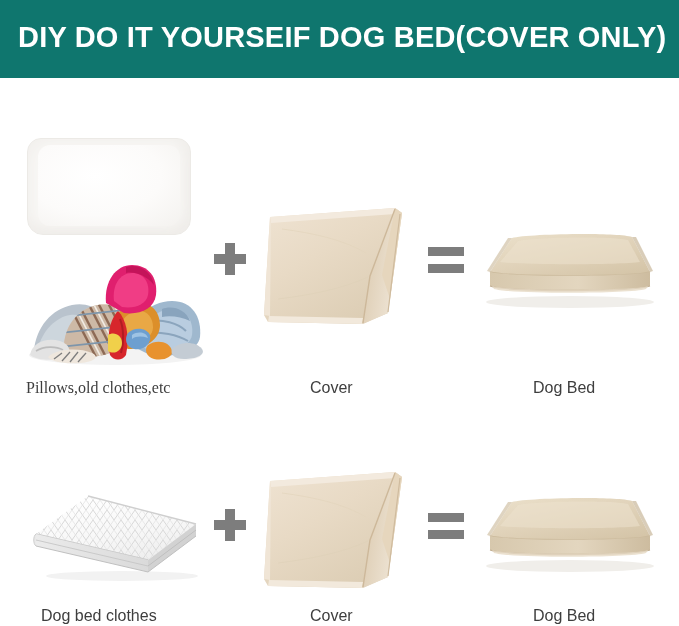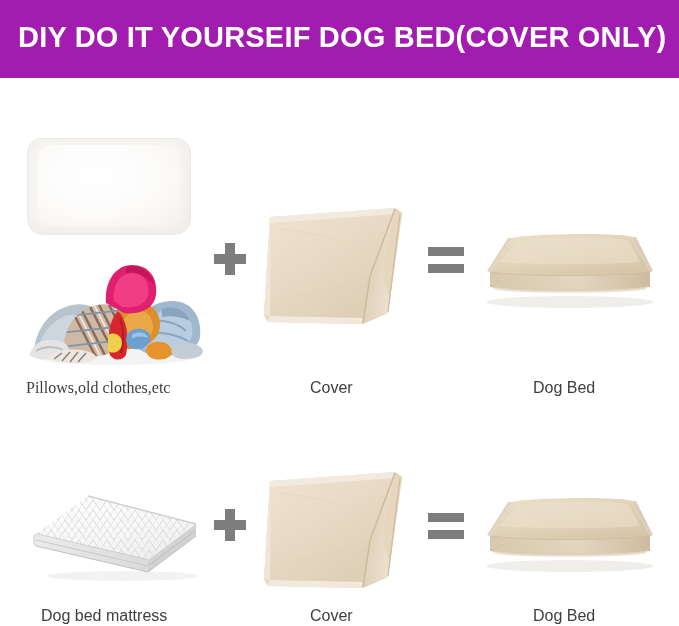--- a/index.html
+++ b/index.html
@@ -93,21 +93,21 @@
   .cover { position: absolute; }
   .cover svg { display: block; }
 
   
   .dogbed { position: absolute; }
   .dogbed svg { display: block; }
 </style>
 </head>
 <body>
 
-<div id="header-bar" style="background: #a21caf;">
+<div id="header-bar" style="background: #0f766e;">
   <div id="header-title" style="color: rgb(255, 255, 255);">DIY DO IT YOURSEIF DOG BED(COVER ONLY)</div>
 </div>
 
 <div class="pillow" style="left:27px; top:138px; width:162px; height:95px;"></div>
 
 <div class="clothes" style="left:22px; top:243px; width:186px; height:122px;">
   <svg width="186" height="122" viewBox="0 0 186 122">
 
     <ellipse cx="93" cy="112" rx="86" ry="10" fill="#f3f3f3"></ellipse>
 
@@ -293,21 +293,21 @@
 
     <path d="M6 50 L118 76" stroke="#c6c6c6" stroke-width="0.9" fill="none"></path>
     <path d="M118 76 L166 40" stroke="#bdbdbd" stroke-width="0.9" fill="none"></path>
 
     <path d="M6 56 L118 82 L166 46" stroke="#c0c0c0" stroke-width="1" fill="none"></path>
 
     <path d="M6 44 C3 46 3 54 6 56" stroke="#cecece" stroke-width="1" fill="#e9e9e9"></path>
   </svg>
 </div>
 
-<div class="caption" style="left: 41px; top: 607px; color: rgb(62, 62, 62);">Dog bed mattress</div>
+<div class="caption" style="left: 41px; top: 607px; color: rgb(62, 62, 62);">Dog bed clothes</div>
 
 <div class="op-plus" style="left:214px; top:509px;">
   <div class="bar-h" style="background: rgb(125, 125, 125);"></div>
   <div class="bar-v" style="background: rgb(125, 125, 125);"></div>
 </div>
 
 <div class="cover" style="left:262px; top:467px; width:150px; height:128px;">
   <svg width="150" height="128" viewBox="0 0 150 128">
     <defs>
       <linearGradient id="covgrad3" x1="0" y1="0" x2="0.7" y2="1">

